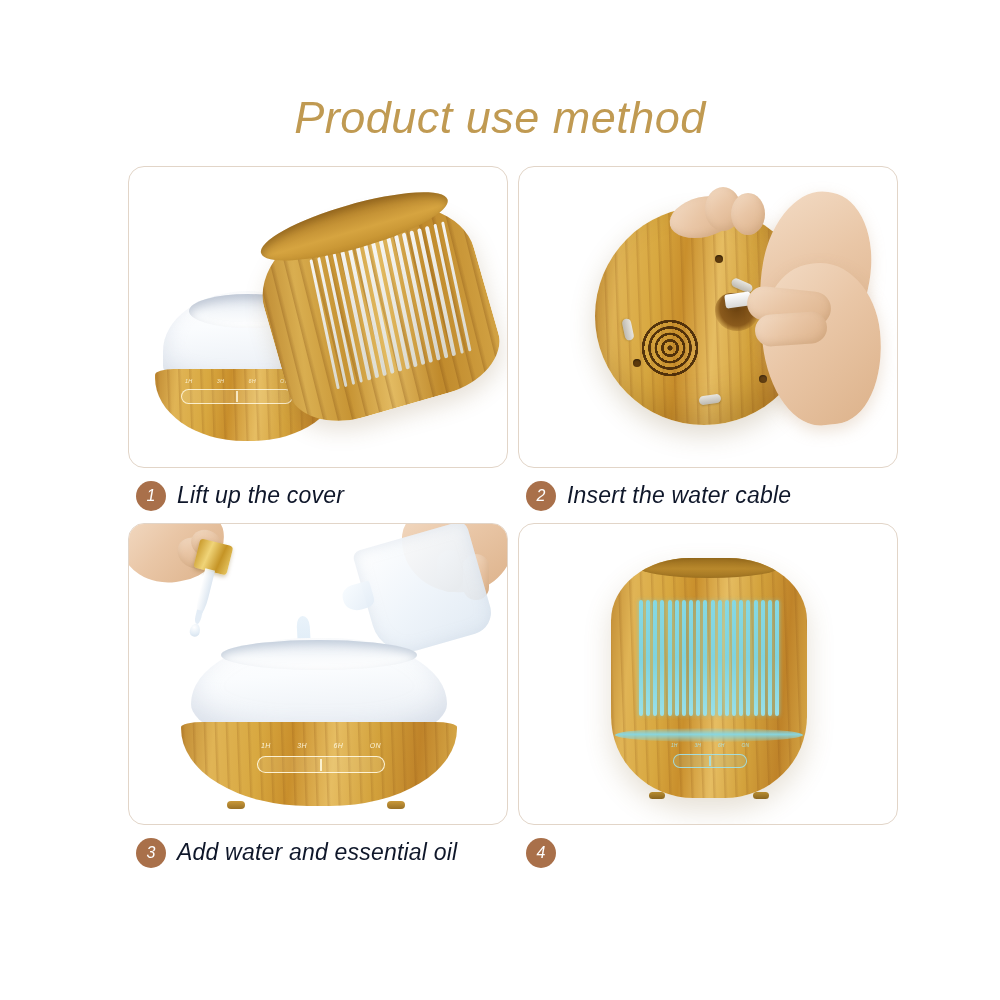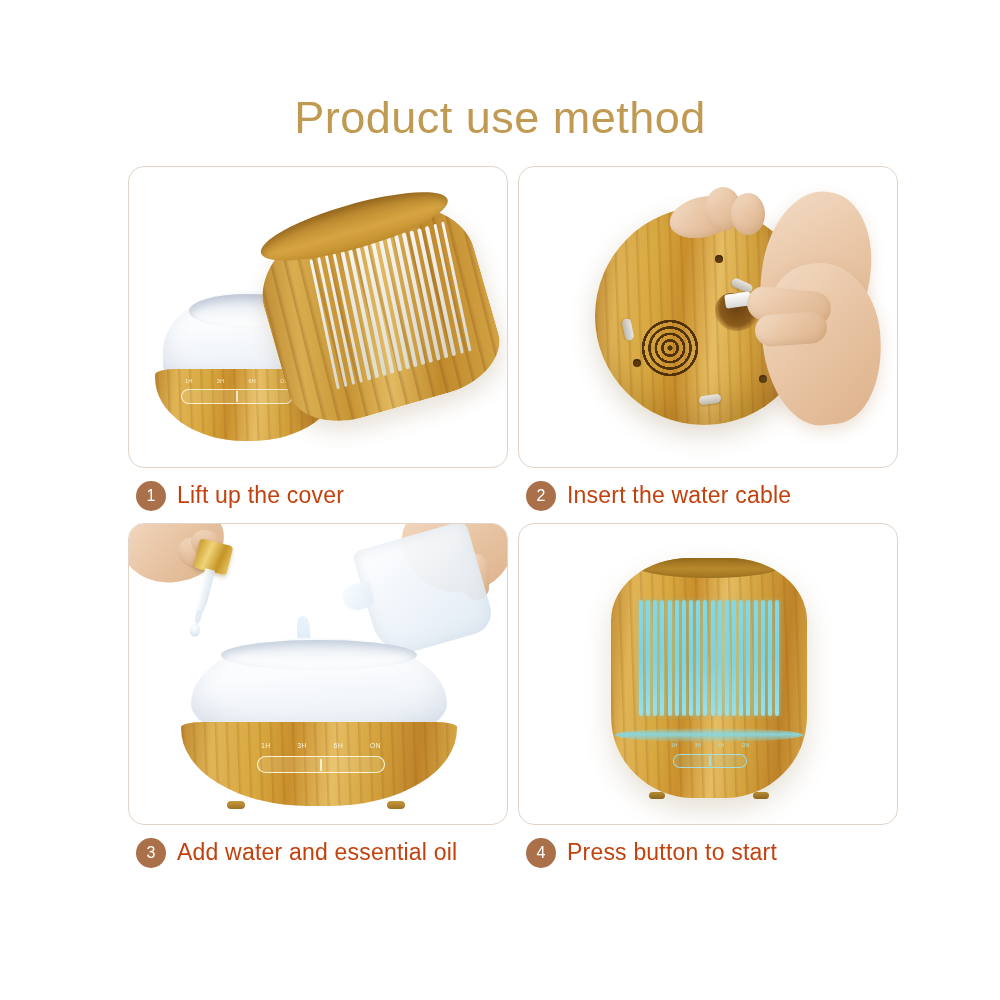--- a/index.html
+++ b/index.html
@@ -11,20 +11,21 @@
     background: #ffffff;
     font-family: "Liberation Sans", sans-serif;
     overflow: hidden;
   }
 
   .page {
     position: relative;
     width: 804px;
     height: 1000px;
     background: #ffffff;
+    font-style: italic;
   }
 
   
   .page-title {
     position: absolute;
     top: 92px;
     left: 0;
     width: 1000px;
     text-align: center;
     font-size: 45px;
@@ -82,21 +83,21 @@
     font-weight: 400;
     display: flex;
     align-items: center;
     justify-content: center;
     flex: 0 0 auto;
     line-height: 1;
   }
 
   .caption-text {
     font-size: 23px;
-    color: #c2410c;
+    color: #0f172a;
     font-weight: 400;
     letter-spacing: 0.2px;
     white-space: nowrap;
   }
 
   
   .scene { position: absolute; inset: 0; }
 
   
   .wood {
@@ -738,18 +739,17 @@
 
           <div class="p4-feet">
             <span style="left:38px;"></span>
             <span style="left:142px;"></span>
           </div>
 
         </div>
       </div>
       <div class="caption">
         <div class="badge">4</div>
-        <div class="caption-text">Press button to start</div>
       </div>
     </div>
 
   </div>
 </div>
 
 </body></html>

